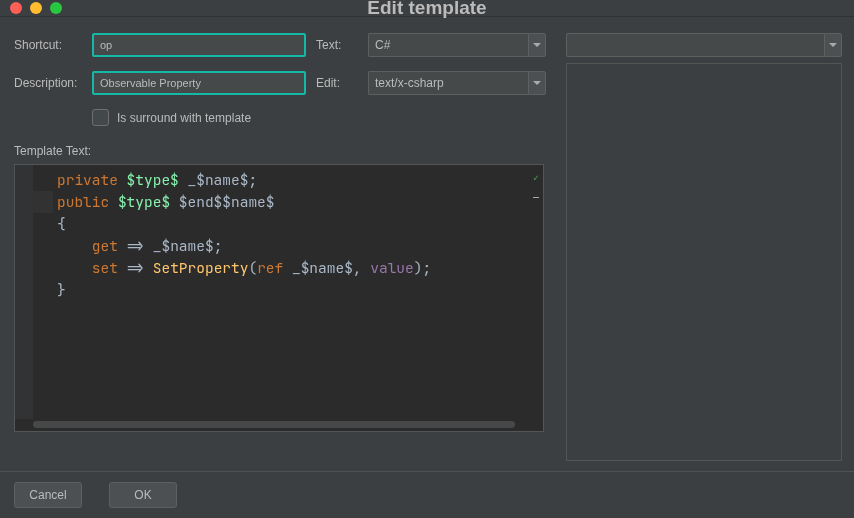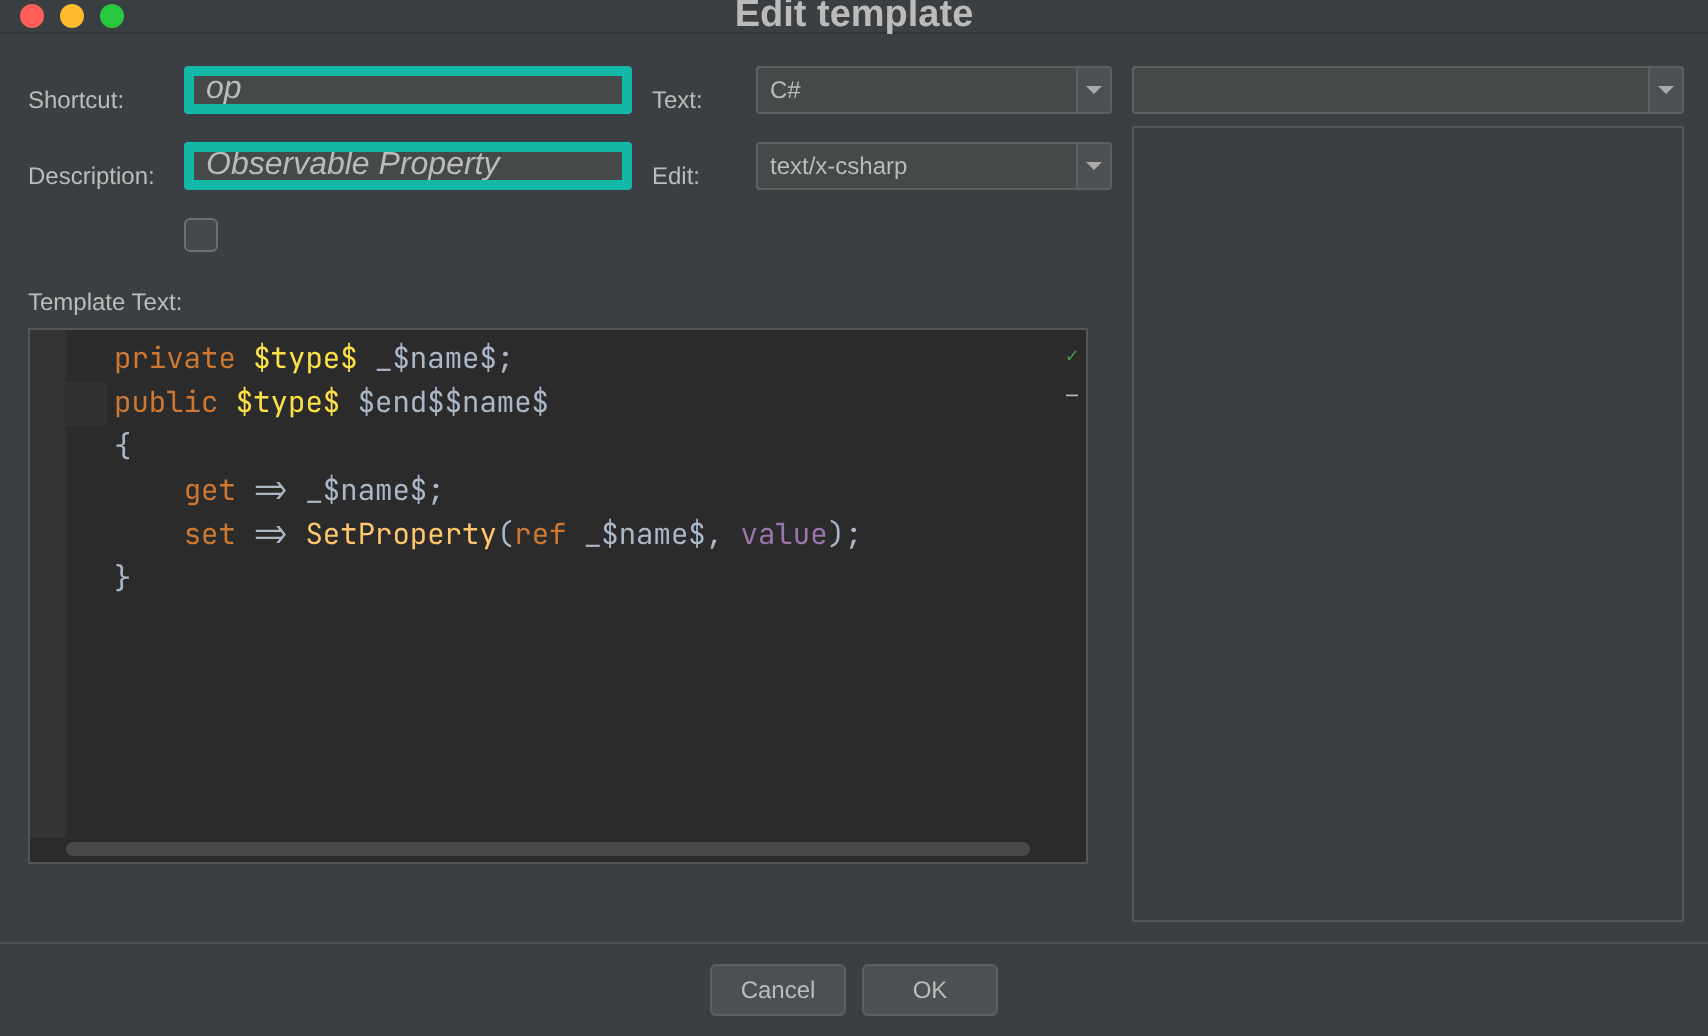--- a/index.html
+++ b/index.html
@@ -52,39 +52,38 @@
     .left-panel {
       width: 556px;
       padding: 16px 10px 10px 14px;
     }
     .right-panel {
       flex: 1;
       padding: 16px 12px 10px 10px;
     }
     .form-row {
       display: flex;
-      align-items: flex-end;
+      align-items: center;
       gap: 10px;
       margin-bottom: 14px;
     }
     .label {
       color: #bbbbbb;
       font-size: 12px;
       min-width: 68px;
     }
     .label.short { min-width: 42px; }
     .text-input {
       background: #45494a;
-      border: 5px solid #14b8a6;
+      border: 2px solid #14b8a6;
       border-radius: 2px;
       padding: 3px 6px;
       color: #bbbbbb;
-      font-size: 16px;
+      font-size: 11px;
       height: 24px;
-      font-style: italic;
     }
     .w-shortcut { width: 224px; }
     .w-desc { width: 224px; }
     .dropdown-wrap {
       display: flex;
       align-items: stretch;
       height: 24px;
     }
     .dropdown {
       background: #45494a;
@@ -174,21 +173,21 @@
     .caret-line {
       position: absolute;
       left: 18px;
       top: 26px;
       width: 20px;
       height: 22px;
       background: #323232;
     }
     .kw { color: #cc7832; }
     .param { color: #a9b7c6; }
-    .tp { color: #fde047; }
+    .tp { color: #86efac; }
     .method { color: #ffc66d; }
     .val { color: #9876aa; }
     .punc { color: #a9b7c6; }
     .editor-status {
       position: absolute;
       right: 4px;
       top: 2px;
       font-size: 10px;
     }
     .stat-check { color: #499c54; }
@@ -214,22 +213,22 @@
     .right-list {
       border: 1px solid #555555;
       background: #3c3f41;
       height: 398px;
       width: 100%;
     }
     .footer {
       border-top: 1px solid #515151;
       padding: 10px 14px;
       display: flex;
-      justify-content: center;
-      gap: 8px;
+      justify-content: flex-start;
+      gap: 27px;
     }
     .btn {
       background: #4c5052;
       border: 1px solid #5e6060;
       color: #bbbbbb;
       padding: 5px 0;
       width: 68px;
       text-align: center;
       font-size: 12px;
       border-radius: 3px;
@@ -268,20 +267,21 @@
         <div class="dropdown">text/x-csharp</div>
         <div class="dropdown-btn"></div>
       </div>
     </div>
 
     <div class="checkbox-row">
       <div class="check-group">
         <div class="checkbox">
           
         </div>
+        <span>Is surround with template</span>
       </div>
     </div>
 
     <div class="section-label">Template Text:</div>
 
     <div class="code-editor">
       <div class="gutter"></div>
       <div class="caret-line"></div>
       <div class="editor-status stat-check">✓</div>
       <div class="editor-status stat-dash">—</div>

